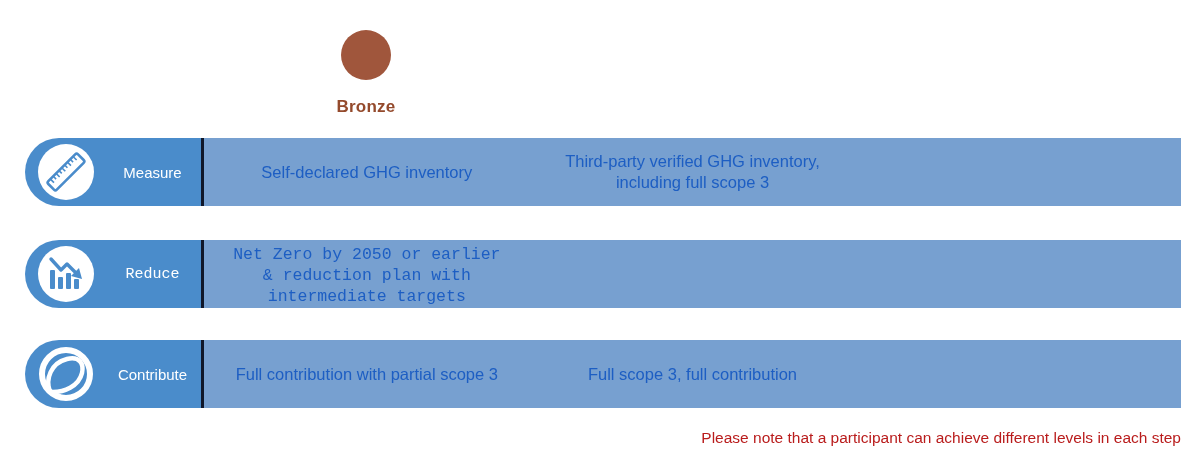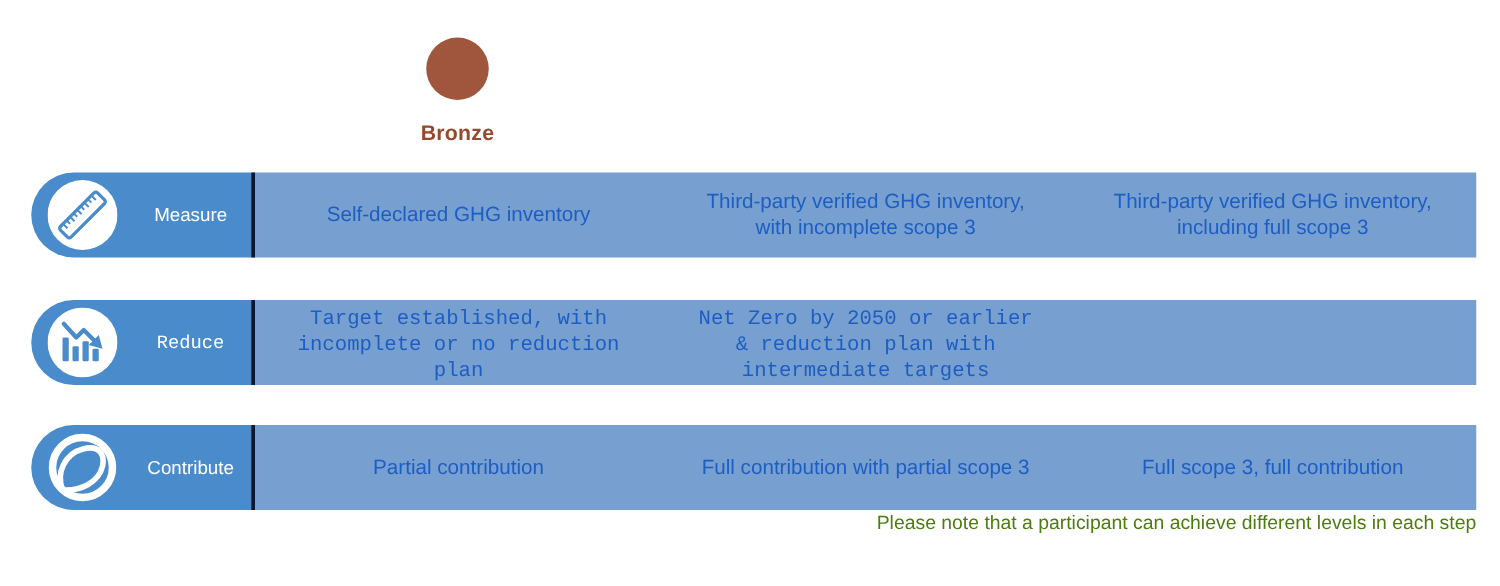--- a/index.html
+++ b/index.html
@@ -27,21 +27,21 @@
   .row-header { width:176px; background:#4A8CCB; border-radius:34px 0 0 34px;
                 display:flex; align-items:center; flex-shrink:0; }
   .icon-wrap { width:56px; height:56px; margin-left:13px; flex-shrink:0; }
   .row-label { flex:1; text-align:center; color:#ffffff; font-size:15px; font-weight:400; padding-right:6px;padding-left:16px; }
 
   .row-band { flex:1; background:#77A0D0; border-left:3px solid #0f172a;
               display:grid; grid-template-columns:repeat(3,1fr); }
   .cell { display:flex; align-items:center; justify-content:center; text-align:center;
           color:#1D5EC3; font-size:16.5px; font-weight:500; line-height:21px; padding:4px 20px; }
 
-  .footnote { position:absolute; right:19px; top:410px; color:#4d7c0f; font-size:15.5px; font-weight:500; }
+  .footnote { position:absolute; right:19px; top:429px; color:#b91c1c; font-size:15.5px; font-weight:500; }
 </style>
 </head>
 <body>
 
 <div class="stage">
 
   <div class="levels">
     <div class="level bronze">
       <div class="level-circle"></div>
       <div class="level-label">Bronze</div>
@@ -66,21 +66,20 @@
                 <line x1="40" y1="22" x2="40" y2="26"></line>
               <line x1="44" y1="22" x2="44" y2="27"></line>
             </g>
           </g>
         </svg>
       </span>
       <span class="row-label">Measure</span>
     </div>
     <div class="row-band">
       <div class="cell">Self-declared GHG inventory</div>
-      <div class="cell">Third-party verified GHG inventory, with incomplete scope 3</div>
       <div class="cell">Third-party verified GHG inventory, including full scope 3</div>
     </div>
   </div>
 
   <div class="row row-reduce">
     <div class="row-header">
       <span class="icon-wrap">
         <svg width="56" height="56" viewBox="0 0 56 56">
           <circle cx="28" cy="28" r="28" fill="#ffffff"></circle>
           <g fill="#4A8CCB">
@@ -89,37 +88,35 @@
             <rect x="28" y="27" width="5" height="16" rx="1"></rect>
             <rect x="36" y="33" width="5" height="10" rx="1"></rect>
           </g>
           <polyline points="13,13 23,24 29,18 40,29" fill="none" stroke="#4A8CCB" stroke-width="3.4" stroke-linecap="round" stroke-linejoin="round"></polyline>
           <polygon points="44,33 33,30 41,22" fill="#4A8CCB"></polygon>
         </svg>
       </span>
       <span class="row-label">Reduce</span>
     </div>
     <div class="row-band">
-      <div class="cell">Target established, with incomplete or no reduction plan</div>
       <div class="cell">Net Zero by 2050 or earlier &amp; reduction plan with intermediate targets</div>
     </div>
   </div>
 
   <div class="row row-contribute">
     <div class="row-header">
       <span class="icon-wrap">
         <svg width="56" height="56" viewBox="0 0 56 56">
           <circle cx="28" cy="28" r="24" fill="none" stroke="#ffffff" stroke-width="6"></circle>
           <path d="M12,46 C7,33 13,17 29,13 C42,10 46,18 44,27 C41,40 26,47 12,46 Z" fill="none" stroke="#ffffff" stroke-width="4.5" stroke-linejoin="round"></path>
         </svg>
       </span>
       <span class="row-label">Contribute</span>
     </div>
     <div class="row-band">
-      <div class="cell">Partial contribution</div>
       <div class="cell">Full contribution with partial scope 3</div>
       <div class="cell">Full scope 3, full contribution</div>
     </div>
   </div>
 
   <div class="footnote">Please note that a participant can achieve different levels in each step</div>
 
 </div>
 
 </body></html>

